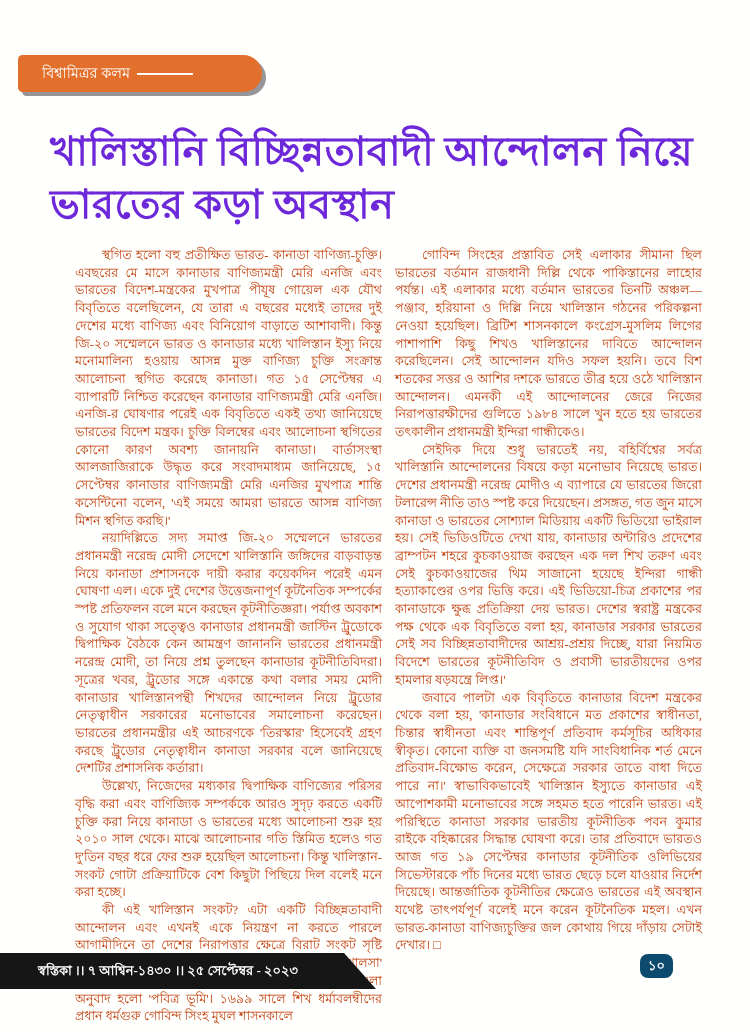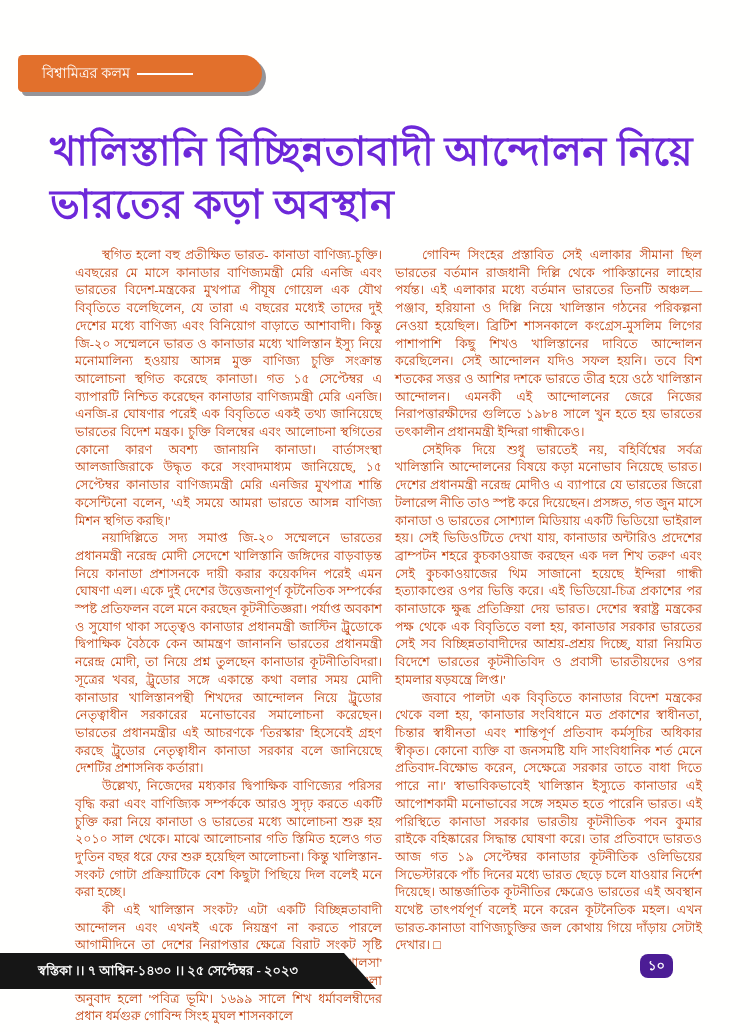--- a/index.html
+++ b/index.html
@@ -51,21 +51,21 @@
     color: #ffffff;
     display: flex; align-items: center;
     padding-left: 38px; box-sizing: border-box;
     font-size: 13px; font-weight: bold; white-space: nowrap;
   }
 
   
   .page-badge {
     position: absolute; left: 640px; top: 954px;
     width: 33px; height: 24px;
-    background: #4c1d95; border-radius: 8px;
+    background: #0c4a6e; border-radius: 8px;
     color: #ffffff; font-size: 13px; font-weight: bold;
     display: flex; align-items: center; justify-content: center;
   }
 </style>
 </head>
 <body>
 
 <div class="page">
 
   <div class="header-tab">

